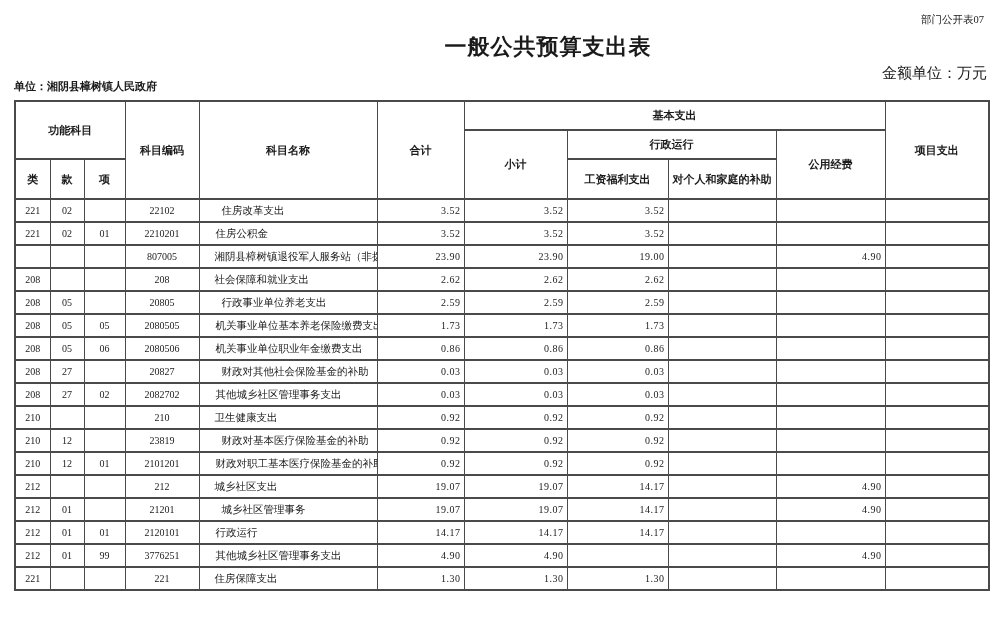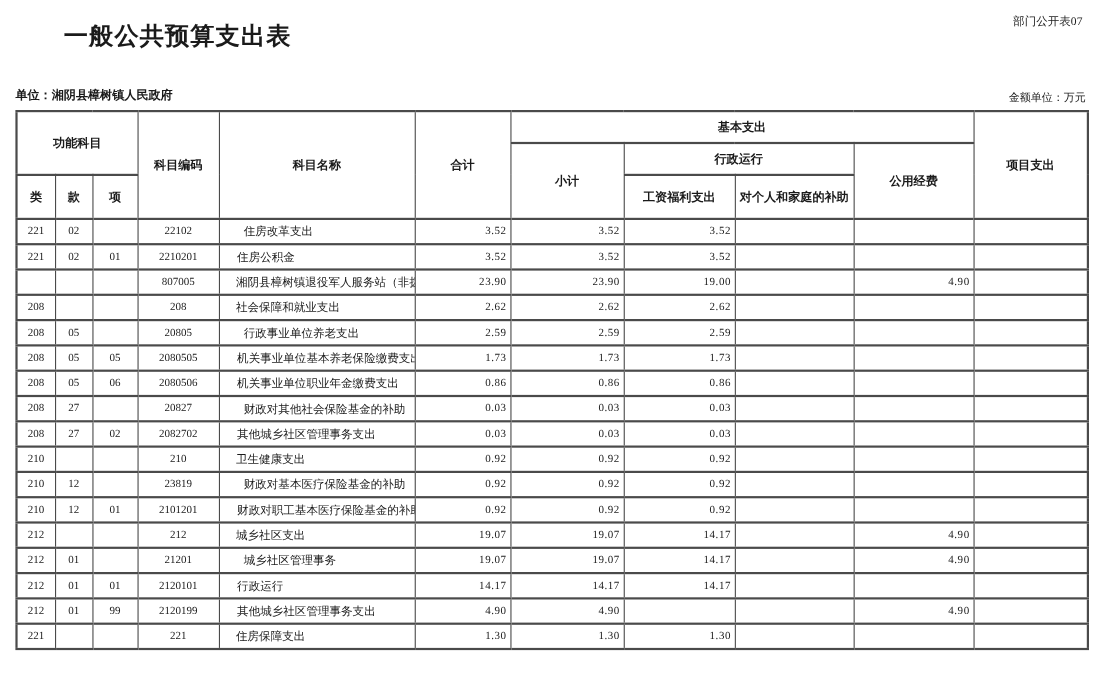--- a/index.html
+++ b/index.html
@@ -6,33 +6,33 @@
   html,body { background:#fff; }
   body {
     width:1000px; height:635px; position:relative; overflow:hidden;
     color:#1a1a1a;
     font-family:"Liberation Serif", serif;
   }
   .doc-label {
     position:absolute; top:13px; right:16px;
     font-size:10.5px; font-family:"Liberation Serif", serif;
   }
-  .title-wrap { position:absolute; top:18px; left:0; width:980px; text-align:left; }
+  .title-wrap { position:absolute; top:32px; left:0; width:980px; text-align:center; }
   .page-title {
     position:relative; left:58px; display:inline-block;
     font-family:"Liberation Sans", sans-serif; font-weight:bold; font-size:22px;
     letter-spacing:1px;
   }
   .unit-label {
     position:absolute; top:79px; left:14px;
     font-family:"Liberation Serif", serif; font-weight:bold; font-size:11px;
   }
   .amount-label {
-    position:absolute; top:82px; right:13px;
-    font-size:10px; font-family:Liberation Mono, monospace;
+    position:absolute; top:64px; right:13px;
+    font-size:15px; font-family:Liberation Mono, monospace;
   }
   table.budget {
     position:absolute; top:100px; left:14px; width:974px;
     border-collapse:collapse; table-layout:fixed;
     border:2px solid var(--border,#4a4a4a);
   }
   table.budget th, table.budget td {
     border-left:1px solid var(--border,#4a4a4a);
     border-right:1px solid var(--border,#4a4a4a);
     border-top:2px solid var(--border,#4a4a4a);
@@ -297,21 +297,21 @@
         <td class="num">14.17</td>
         <td class="num">14.17</td>
         <td class="num"></td>
         <td class="num"></td>
         <td class="num"></td>
       </tr>
       <tr>
         <td class="c">212</td>
         <td class="c">01</td>
         <td class="c">99</td>
-        <td class="c">2120199</td>
+        <td class="c">3776251</td>
         <td class="name ind3">其他城乡社区管理事务支出</td>
         <td class="num">4.90</td>
         <td class="num">4.90</td>
         <td class="num"></td>
         <td class="num"></td>
         <td class="num">4.90</td>
         <td class="num"></td>
       </tr>
       <tr>
         <td class="c">221</td>

